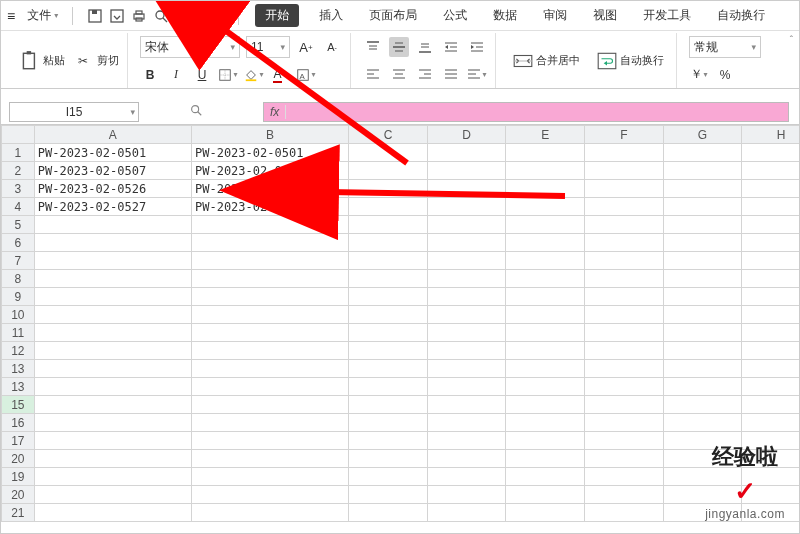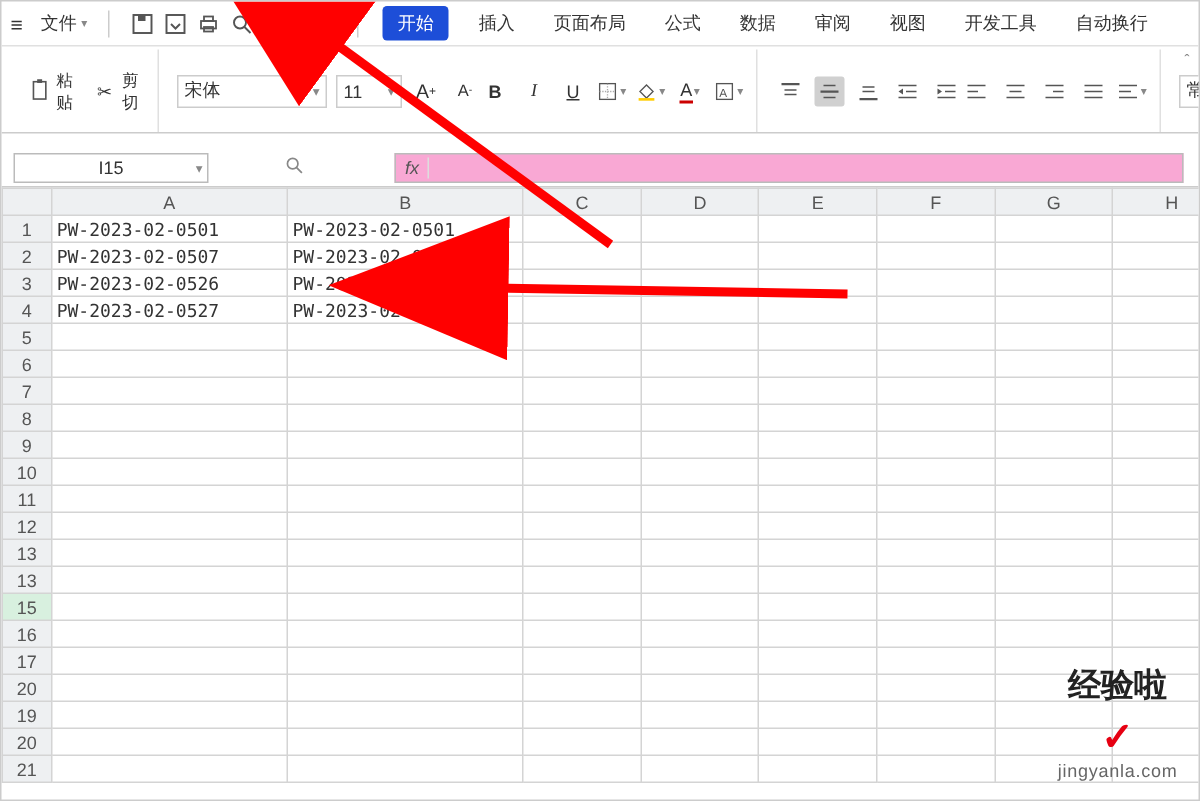--- a/index.html
+++ b/index.html
@@ -7,25 +7,25 @@
   
   
   .topbar { display: flex; align-items: center; height: 30px; padding: 0 6px; gap: 8px; border-bottom: 1px solid #e0e0e0; }
   .hamburger { font-size: 14px; }
   .file-menu { display: flex; align-items: center; gap: 2px; padding: 2px 4px; }
   .qat { display: flex; align-items: center; gap: 6px; padding: 0 4px; }
   .qat svg, .qat span.i { width:16px; height:16px; display:inline-flex; align-items:center; justify-content:center;}
   .divider { width:1px; height:18px; background:#ccc; margin:0 2px;}
   .tabs { display: flex; align-items: center; gap: 14px; margin-left: 6px; }
   .tab { padding: 4px 6px; cursor: pointer; }
-  .tab.active { background: #1d4ed8; color: #fff; border-radius: 3px; padding: 3px 10px;}
+  .tab.active { background: #404040; color: #fff; border-radius: 3px; padding: 3px 10px;}
   
   
   .ribbon { display: flex; align-items: stretch; height: 58px; border-bottom: 1px solid #ccc; padding: 2px 6px 0 6px; gap:4px; position: relative;}
-  .group { display: flex; flex-direction: row; justify-content: space-around; border-right: 1px solid #e0e0e0; padding: 0 8px; }
+  .group { display: flex; flex-direction: column; justify-content: space-around; border-right: 1px solid #e0e0e0; padding: 0 8px; }
   .grow { display:flex; align-items:center; gap:6px;}
   .gcol { display:flex; flex-direction:column; gap:4px; justify-content:center;}
   .ic { width:16px; height:16px; display:inline-flex; align-items:center; justify-content:center;}
   .btn-lg { display:flex; flex-direction:row; align-items:center; justify-content:center; gap:2px; padding:0 4px;}
   .btn-lg .ic-lg { width:22px; height:22px; display:flex; align-items:center; justify-content:center;}
   .fontbox, .sizebox { border:1px solid #ccc; height:22px; display:flex; align-items:center; padding:0 4px; background:#fff;}
   .fontbox { width:100px;}
   .sizebox { width:44px;}
   .carets { font-size:9px; color:#888; margin-left:auto;}
   .toolbtn { width:20px; height:20px; display:inline-flex; align-items:center; justify-content:center; border-radius:2px;}
@@ -267,20 +267,42 @@
           <svg viewBox="0 0 14 14" width="14" height="14">
             <line x1="1" y1="3" x2="13" y2="3" stroke="#555"></line>
             <line x1="1" y1="7" x2="9" y2="7" stroke="#555"></line>
             <line x1="1" y1="11" x2="13" y2="11" stroke="#555"></line>
           </svg>
           <span class="dd">▾</span>
         </span>
     </div>
   </div>
 
+  <div class="group" style="flex-direction:row; gap:8px;">
+    <div class="btn-lg">
+      <span class="ic-lg">
+          <svg viewBox="0 0 20 20">
+            <rect x="2" y="5" width="16" height="10" fill="none" stroke="#555"></rect>
+            <line x1="2" y1="10" x2="18" y2="10" stroke="#bbb"></line>
+            <path d="M6 10 L4 8 M6 10 L4 12 M14 10 L16 8 M14 10 L16 12" stroke="#555" fill="none"></path>
+          </svg>
+        </span>
+      <span class="lbl">合并居中</span>
+    </div>
+    <div class="btn-lg">
+      <span class="ic-lg">
+          <svg viewBox="0 0 20 20">
+            <rect x="2" y="3" width="16" height="14" fill="none" stroke="#555"></rect>
+            <path d="M5 8 h8 a2 2 0 0 1 0 4 h-3" fill="none" stroke="#2a7"></path>
+            <path d="M10 10 L7 12 L10 14" fill="#2a7"></path>
+          </svg>
+        </span>
+      <span class="lbl">自动换行</span>
+    </div>
+  </div>
 
   <div class="group" style="border-right:none;">
     <div class="grow">
       <div class="numfmt">
         <span>常规</span>
         <span class="carets">▾</span>
       </div>
     </div>
     <div class="grow">
       <span class="toolbtn">

